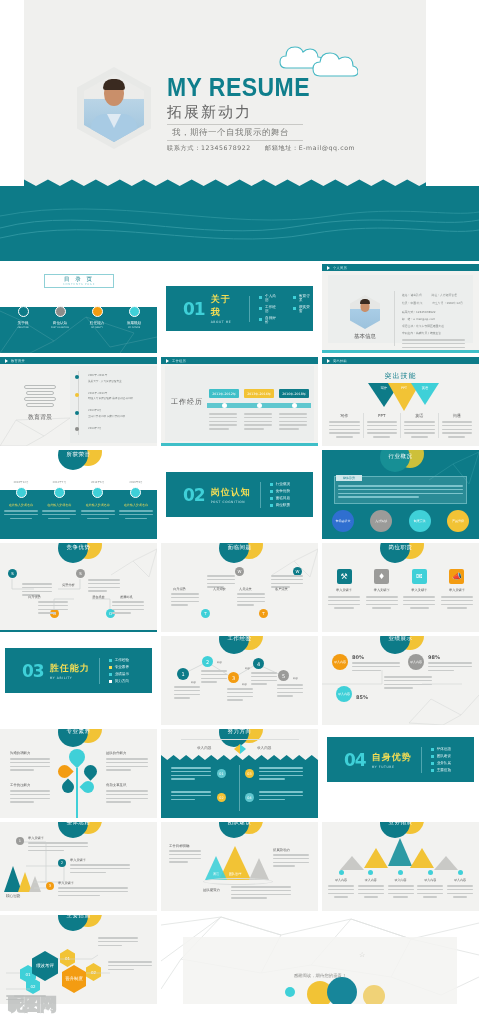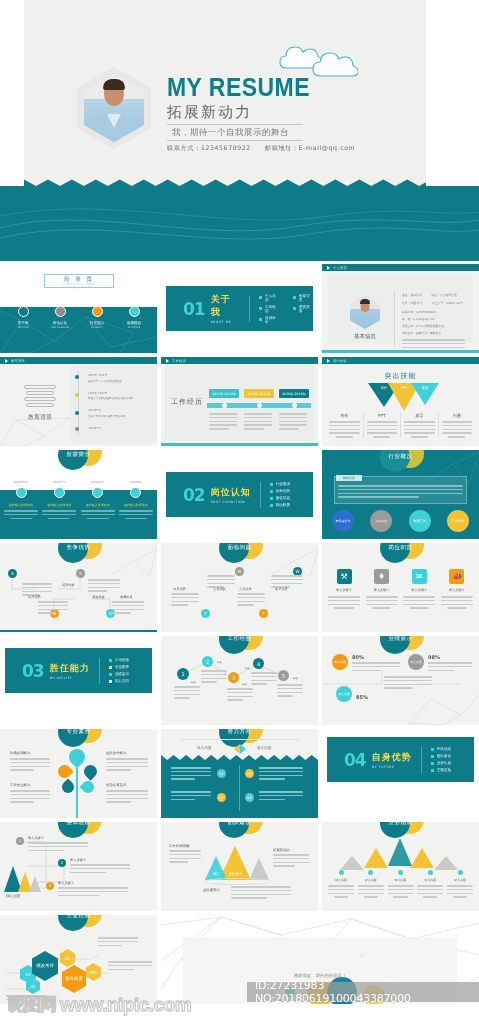--- a/index.html
+++ b/index.html
@@ -1249,17 +1249,15 @@
       <div style="position:absolute;left:124px;top:72px;width:10px;height:10px;border-radius:50%;background:#3fd0d8"></div>
       <div style="position:absolute;left:146px;top:66px;width:26px;height:26px;border-radius:50%;background:#f2c335"></div>
       <div style="position:absolute;left:166px;top:62px;width:30px;height:30px;border-radius:50%;background:#17869a"></div>
       <div style="position:absolute;left:202px;top:70px;width:22px;height:22px;border-radius:50%;background:#f0d277"></div>
     </div>
 
   </div>
 
   <div class="wm">
     <span class="wm-logo">昵图网</span>
-    <span class="wm-url">www.nipic.com</span>
   </div>
-  <div class="idbar">ID:27231983 NO:20180619100043387000</div>
 
 </div>
 
 </body></html>

